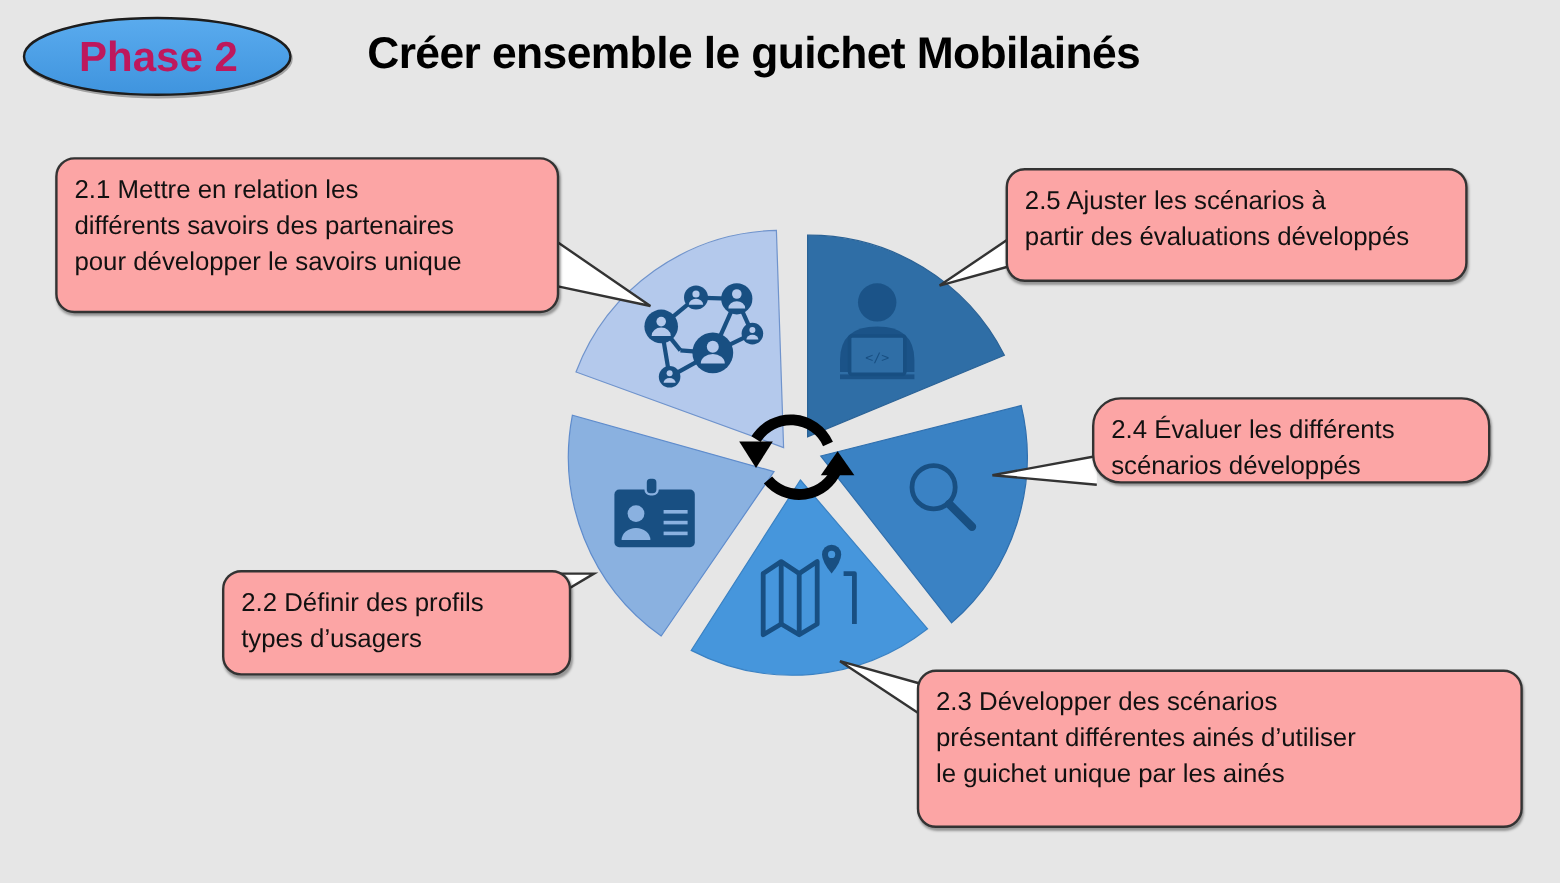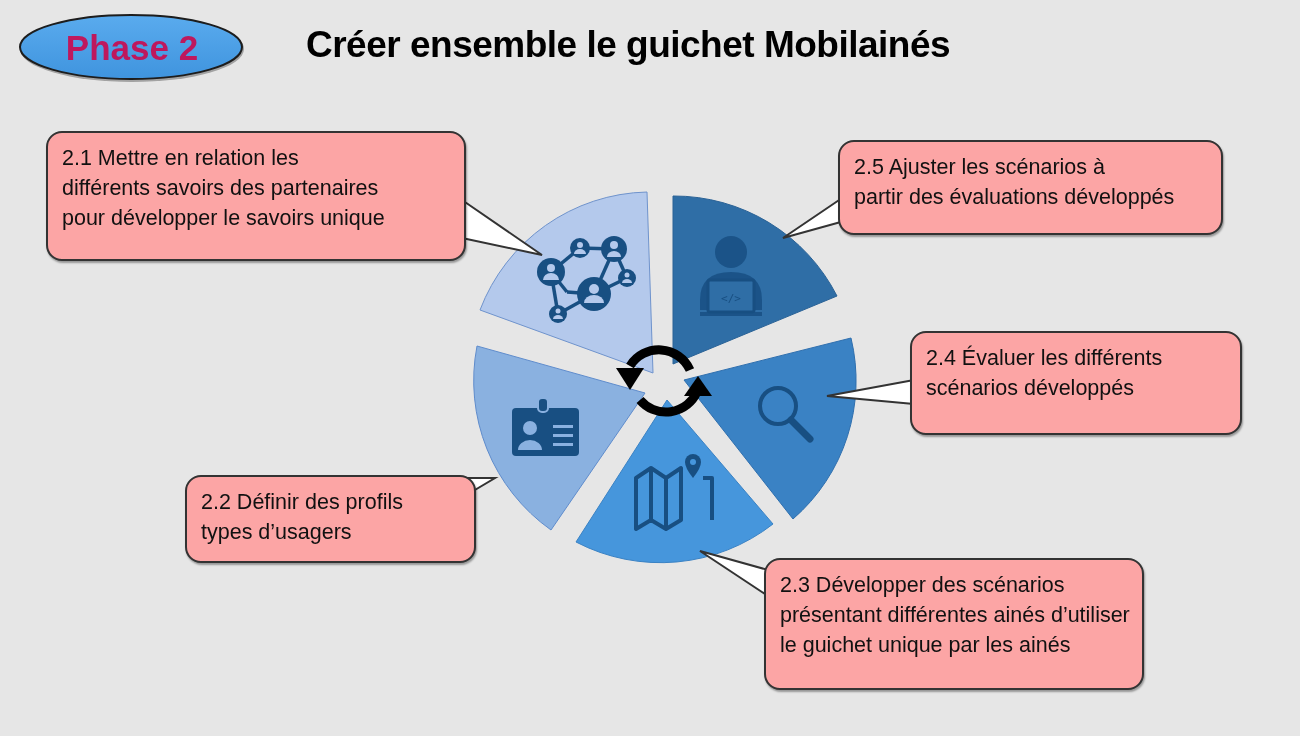--- a/index.html
+++ b/index.html
@@ -132,27 +132,27 @@
   <div>2.1 Mettre en relation les</div>
   <div>différents savoirs des partenaires</div>
   <div>pour développer le savoirs unique</div>
 </div>
 
 <div class="bubble" style="left:838px; top:140px; width:385px; height:95px;">
   <div>2.5 Ajuster les scénarios à</div>
   <div>partir des évaluations développés</div>
 </div>
 
-<div class="bubble" style="left:910px; top:331px; width:332px; height:104px;">
+<div class="bubble" style="left:910px; top:331px; width:332px; height:72px;border-radius:24px;">
   <div>2.4 Évaluer les différents</div>
   <div>scénarios développés</div>
 </div>
 
 <div class="bubble" style="left:185px; top:475px; width:291px; height:88px;">
   <div>2.2 Définir des profils</div>
   <div>types d’usagers</div>
 </div>
 
-<div class="bubble" style="left:764px; top:558px; width:380px; height:132px;">
+<div class="bubble" style="left:764px; top:558px; width:505px; height:132px;">
   <div>2.3 Développer des scénarios</div>
   <div>présentant différentes ainés d’utiliser</div>
   <div>le guichet unique par les ainés</div>
 </div>
 
 </body></html>

